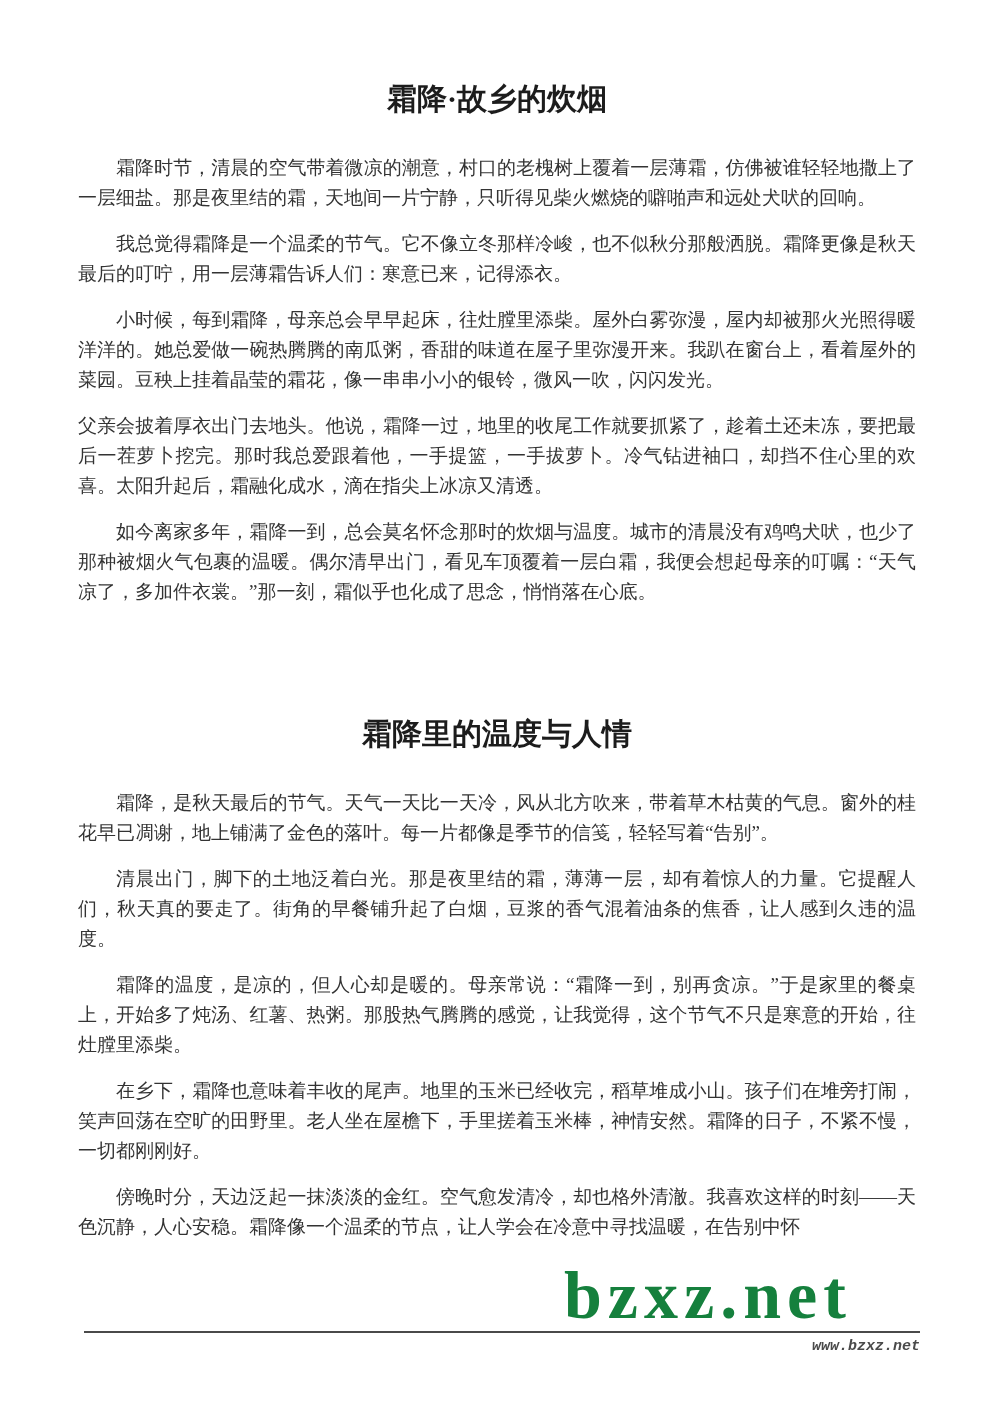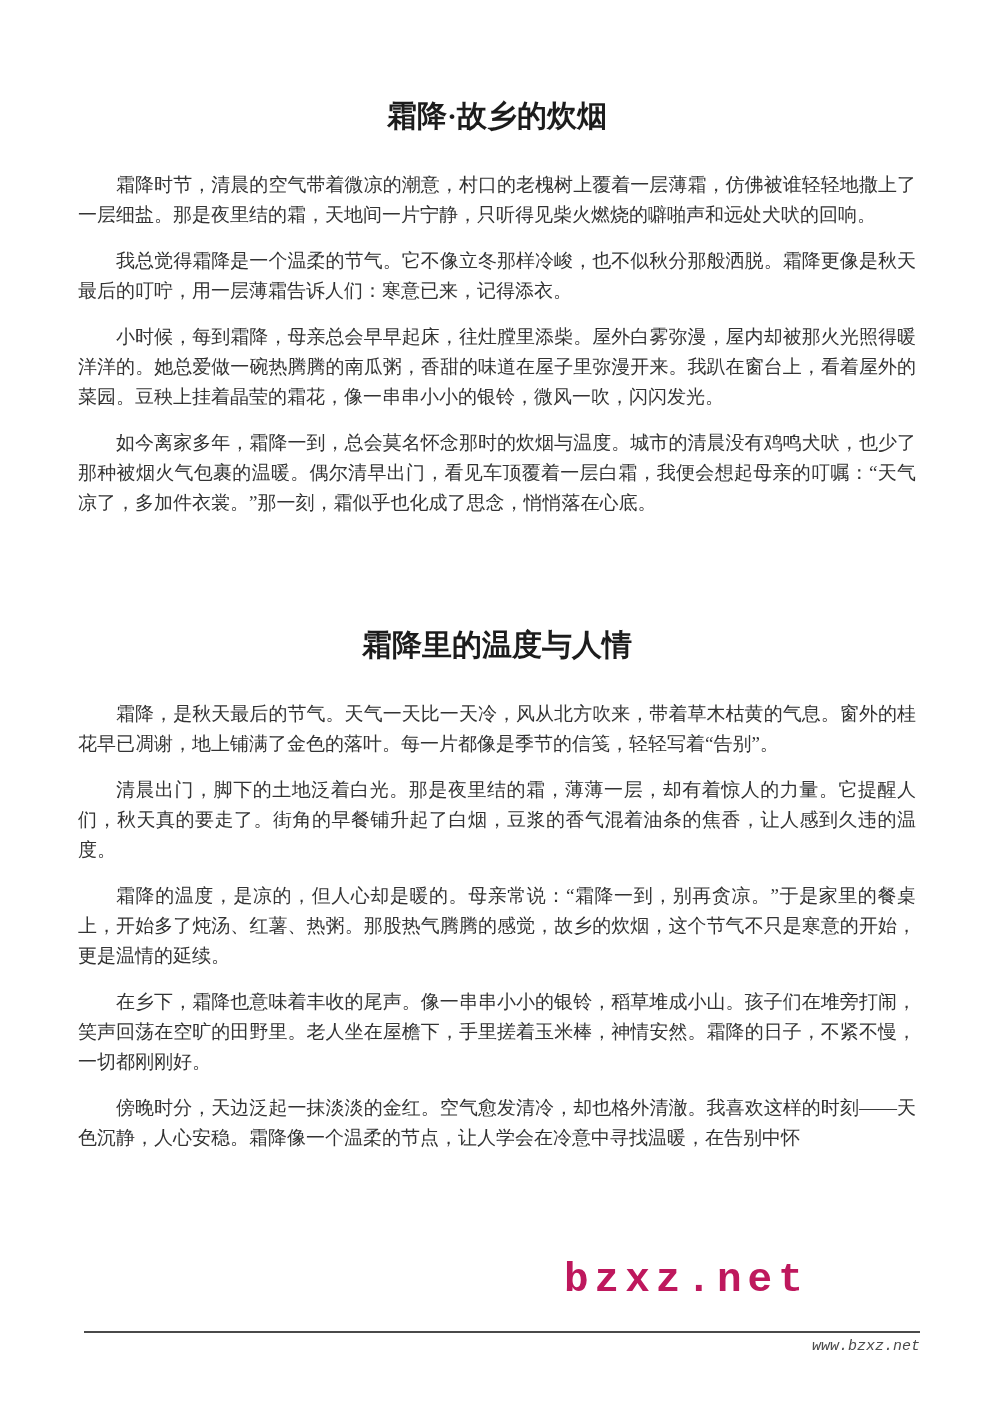--- a/index.html
+++ b/index.html
@@ -11,35 +11,34 @@
     background: #ffffff;
     overflow: hidden;
     font-family: "Liberation Serif", "DejaVu Serif", serif;
   }
 
   .watermark {
     position: absolute;
     left: 564px;
     top: 1258px;
     z-index: 0;
-    font-family: Liberation Mono, monospace;
+    font-family: Liberation Serif, serif;
     font-weight: bold;
-    font-size: 41px;
+    font-size: 68px;
     line-height: 1.1;
     letter-spacing: 6px;
-    color: #be185d;
+    color: #15803d;
     white-space: nowrap;
     user-select: none;
   }
 
   .content {
     position: relative;
     z-index: 1;
     padding: 0 77px 0 78px;
-    margin-top: 17px;
   }
 
   .essay-title {
     margin: 0;
     text-align: center;
     font-size: 30px;
     line-height: 30px;
     font-weight: bold;
     color: #1c1c1c;
     font-family: "Liberation Serif", "DejaVu Serif", serif;
@@ -57,20 +56,21 @@
   }
   .essay-title + .para { margin-top: 39px; }
   .no-indent { text-indent: 0; }
 
   .footer {
     position: absolute;
     z-index: 1;
     left: 84px;
     right: 73px;
     top: 1331px;
+    font-weight: bold;
   }
   .footer-rule {
     border: none;
     border-top: 2px solid #4a4a4a;
     margin: 0;
     height: 0;
   }
   .footer-url {
     margin-top: 5px;
     text-align: right;
@@ -87,29 +87,30 @@
 
   <div class="watermark">bzxz.net</div>
 
   <div class="content">
 
     <section>
       <h1 class="essay-title t1">霜降·故乡的炊烟</h1>
       <p class="para">霜降时节，清晨的空气带着微凉的潮意，村口的老槐树上覆着一层薄霜，仿佛被谁轻轻地撒上了一层细盐。那是夜里结的霜，天地间一片宁静，只听得见柴火燃烧的噼啪声和远处犬吠的回响。</p>
       <p class="para">我总觉得霜降是一个温柔的节气。它不像立冬那样冷峻，也不似秋分那般洒脱。霜降更像是秋天最后的叮咛，用一层薄霜告诉人们：寒意已来，记得添衣。</p>
       <p class="para">小时候，每到霜降，母亲总会早早起床，往灶膛里添柴。屋外白雾弥漫，屋内却被那火光照得暖洋洋的。她总爱做一碗热腾腾的南瓜粥，香甜的味道在屋子里弥漫开来。我趴在窗台上，看着屋外的菜园。豆秧上挂着晶莹的霜花，像一串串小小的银铃，微风一吹，闪闪发光。</p>
+      <p class="para no-indent">父亲会披着厚衣出门去地头。他说，霜降一过，地里的收尾工作就要抓紧了，趁着土还未冻，要把最后一茬萝卜挖完。那时我总爱跟着他，一手提篮，一手拔萝卜。冷气钻进袖口，却挡不住心里的欢喜。太阳升起后，霜融化成水，滴在指尖上冰凉又清透。</p>
       <p class="para">如今离家多年，霜降一到，总会莫名怀念那时的炊烟与温度。城市的清晨没有鸡鸣犬吠，也少了那种被烟火气包裹的温暖。偶尔清早出门，看见车顶覆着一层白霜，我便会想起母亲的叮嘱：“天气凉了，多加件衣裳。”那一刻，霜似乎也化成了思念，悄悄落在心底。</p>
     </section>
 
     <section>
       <h1 class="essay-title t2">霜降里的温度与人情</h1>
       <p class="para">霜降，是秋天最后的节气。天气一天比一天冷，风从北方吹来，带着草木枯黄的气息。窗外的桂花早已凋谢，地上铺满了金色的落叶。每一片都像是季节的信笺，轻轻写着“告别”。</p>
       <p class="para">清晨出门，脚下的土地泛着白光。那是夜里结的霜，薄薄一层，却有着惊人的力量。它提醒人们，秋天真的要走了。街角的早餐铺升起了白烟，豆浆的香气混着油条的焦香，让人感到久违的温度。</p>
-      <p class="para">霜降的温度，是凉的，但人心却是暖的。母亲常说：“霜降一到，别再贪凉。”于是家里的餐桌上，开始多了炖汤、红薯、热粥。那股热气腾腾的感觉，故乡的炊烟，这个节气不只是寒意的开始，更是温情的延续。</p>
-      <p class="para">在乡下，霜降也意味着丰收的尾声。像一串串小小的银铃，稻草堆成小山。孩子们在堆旁打闹，笑声回荡在空旷的田野里。老人坐在屋檐下，手里搓着玉米棒，神情安然。霜降的日子，不紧不慢，一切都刚刚好。</p>
+      <p class="para">霜降的温度，是凉的，但人心却是暖的。母亲常说：“霜降一到，别再贪凉。”于是家里的餐桌上，开始多了炖汤、红薯、热粥。那股热气腾腾的感觉，让我觉得，这个节气不只是寒意的开始，往灶膛里添柴。</p>
+      <p class="para">在乡下，霜降也意味着丰收的尾声。地里的玉米已经收完，稻草堆成小山。孩子们在堆旁打闹，笑声回荡在空旷的田野里。老人坐在屋檐下，手里搓着玉米棒，神情安然。霜降的日子，不紧不慢，一切都刚刚好。</p>
       <p class="para">傍晚时分，天边泛起一抹淡淡的金红。空气愈发清冷，却也格外清澈。我喜欢这样的时刻——天色沉静，人心安稳。霜降像一个温柔的节点，让人学会在冷意中寻找温暖，在告别中怀</p>
     </section>
 
   </div>
 
   <div class="footer">
     <hr class="footer-rule">
     <div class="footer-url">www.bzxz.net</div>
   </div>
 

